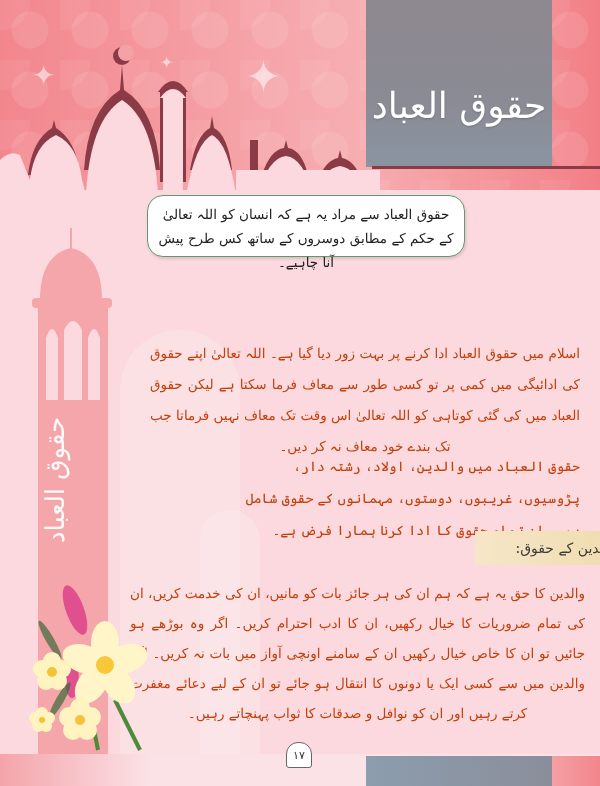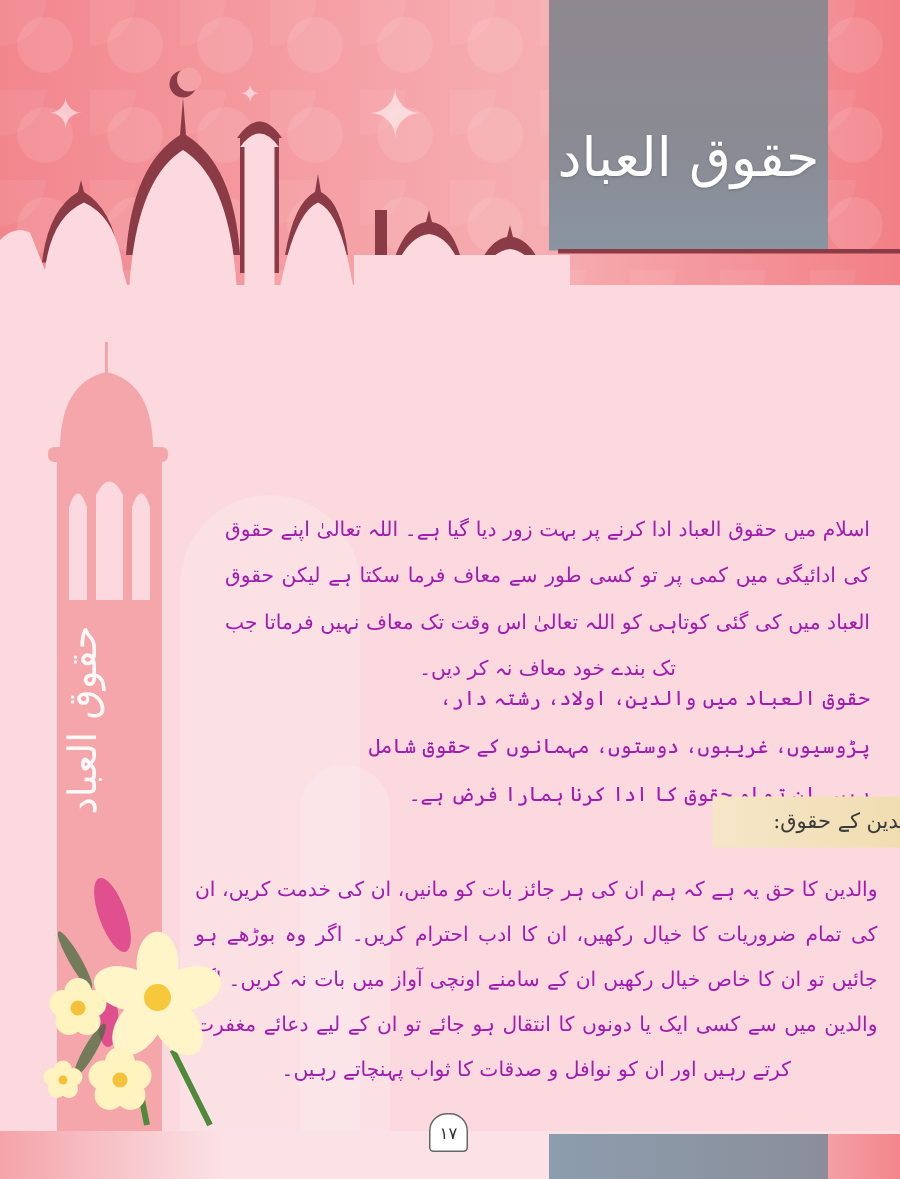--- a/index.html
+++ b/index.html
@@ -61,21 +61,21 @@
     border: 1.5px solid #5f9a6a; border-radius: 16px;
     color: #222; direction: rtl; text-align: center;
     font-family: "DejaVu Serif", serif; font-size: 13.5px; line-height: 24px;
     box-shadow: 1px 2px 3px rgba(0,0,0,0.12);
   }
   .box-1 { left: 147px; top: 195px; width: 318px; height: 62px; padding: 6px 8px; box-sizing: border-box; }
   .box-2 { left: 123px; top: 280px; width: 464px; height: 36px; padding: 5px 10px; box-sizing: border-box; }
 
   .para {
     position: absolute; direction: rtl; text-align: justify; text-align-last: center;
-    color: #a21caf; font-family: "DejaVu Serif", serif; font-size: 13.5px;
+    color: #c2410c; font-family: "DejaVu Serif", serif; font-size: 13.5px;
   }
   .para-1 { left: 150px; top: 338px; width: 430px; line-height: 31px; }
   .para-2 { left: 245px; top: 450px; width: 335px; line-height: 32px; text-align: right; text-align-last: right; }
   .para-3 { left: 130px; top: 578px; width: 455px; line-height: 30px; }
 
   .sub-heading {
     position: absolute; left: 475px; top: 531px; width: 108px; height: 34px;
     background: linear-gradient(90deg, #f6e6c8 0%, #efdcae 100%);
     color: #3a3a3a; direction: rtl; text-align: center;
     font-family: "DejaVu Serif", serif; font-size: 14px; line-height: 34px; padding-left: 36px;
@@ -159,20 +159,23 @@
       <rect x="38" y="178" width="70" height="362"></rect>
     </g>
     <g fill="#fbd9de">
       <path d="M46 180 L46 118 Q52 100 58 118 L58 180 Z"></path>
       <path d="M64 180 L64 110 Q73 92 82 110 L82 180 Z"></path>
       <path d="M88 180 L88 118 Q94 100 100 118 L100 180 Z"></path>
     </g>
   </svg>
   <div class="side-title">حقوق العباد</div>
 
+  <div class="box box-1">
+    <span>حقوق العباد سے مراد یہ ہے کہ انسان کو اللہ تعالیٰ کے حکم کے مطابق دوسروں کے ساتھ کس طرح پیش آنا چاہیے۔</span>
+  </div>
 
 
   <div class="para para-1">اسلام میں حقوق العباد ادا کرنے پر بہت زور دیا گیا ہے۔ اللہ تعالیٰ اپنے حقوق کی ادائیگی میں کمی پر تو کسی طور سے معاف فرما سکتا ہے لیکن حقوق العباد میں کی گئی کوتاہی کو اللہ تعالیٰ اس وقت تک معاف نہیں فرماتا جب تک بندے خود معاف نہ کر دیں۔</div>
   <div class="para para-2">حقوق العباد میں والدین، اولاد، رشتہ دار، پڑوسیوں، غریبوں، دوستوں، مہمانوں کے حقوق شامل ہیں۔ ان تمام حقوق کا ادا کرنا ہمارا فرض ہے۔</div>
 
   <div class="sub-heading">والدین کے حقوق:</div>
 
   <div class="para para-3">والدین کا حق یہ ہے کہ ہم ان کی ہر جائز بات کو مانیں، ان کی خدمت کریں، ان کی تمام ضروریات کا خیال رکھیں، ان کا ادب احترام کریں۔ اگر وہ بوڑھے ہو جائیں تو ان کا خاص خیال رکھیں ان کے سامنے اونچی آواز میں بات نہ کریں۔ اگر والدین میں سے کسی ایک یا دونوں کا انتقال ہو جائے تو ان کے لیے دعائے مغفرت کرتے رہیں اور ان کو نوافل و صدقات کا ثواب پہنچاتے رہیں۔</div>
 
   <svg class="flowers" width="130" height="175" viewBox="0 0 130 175">

